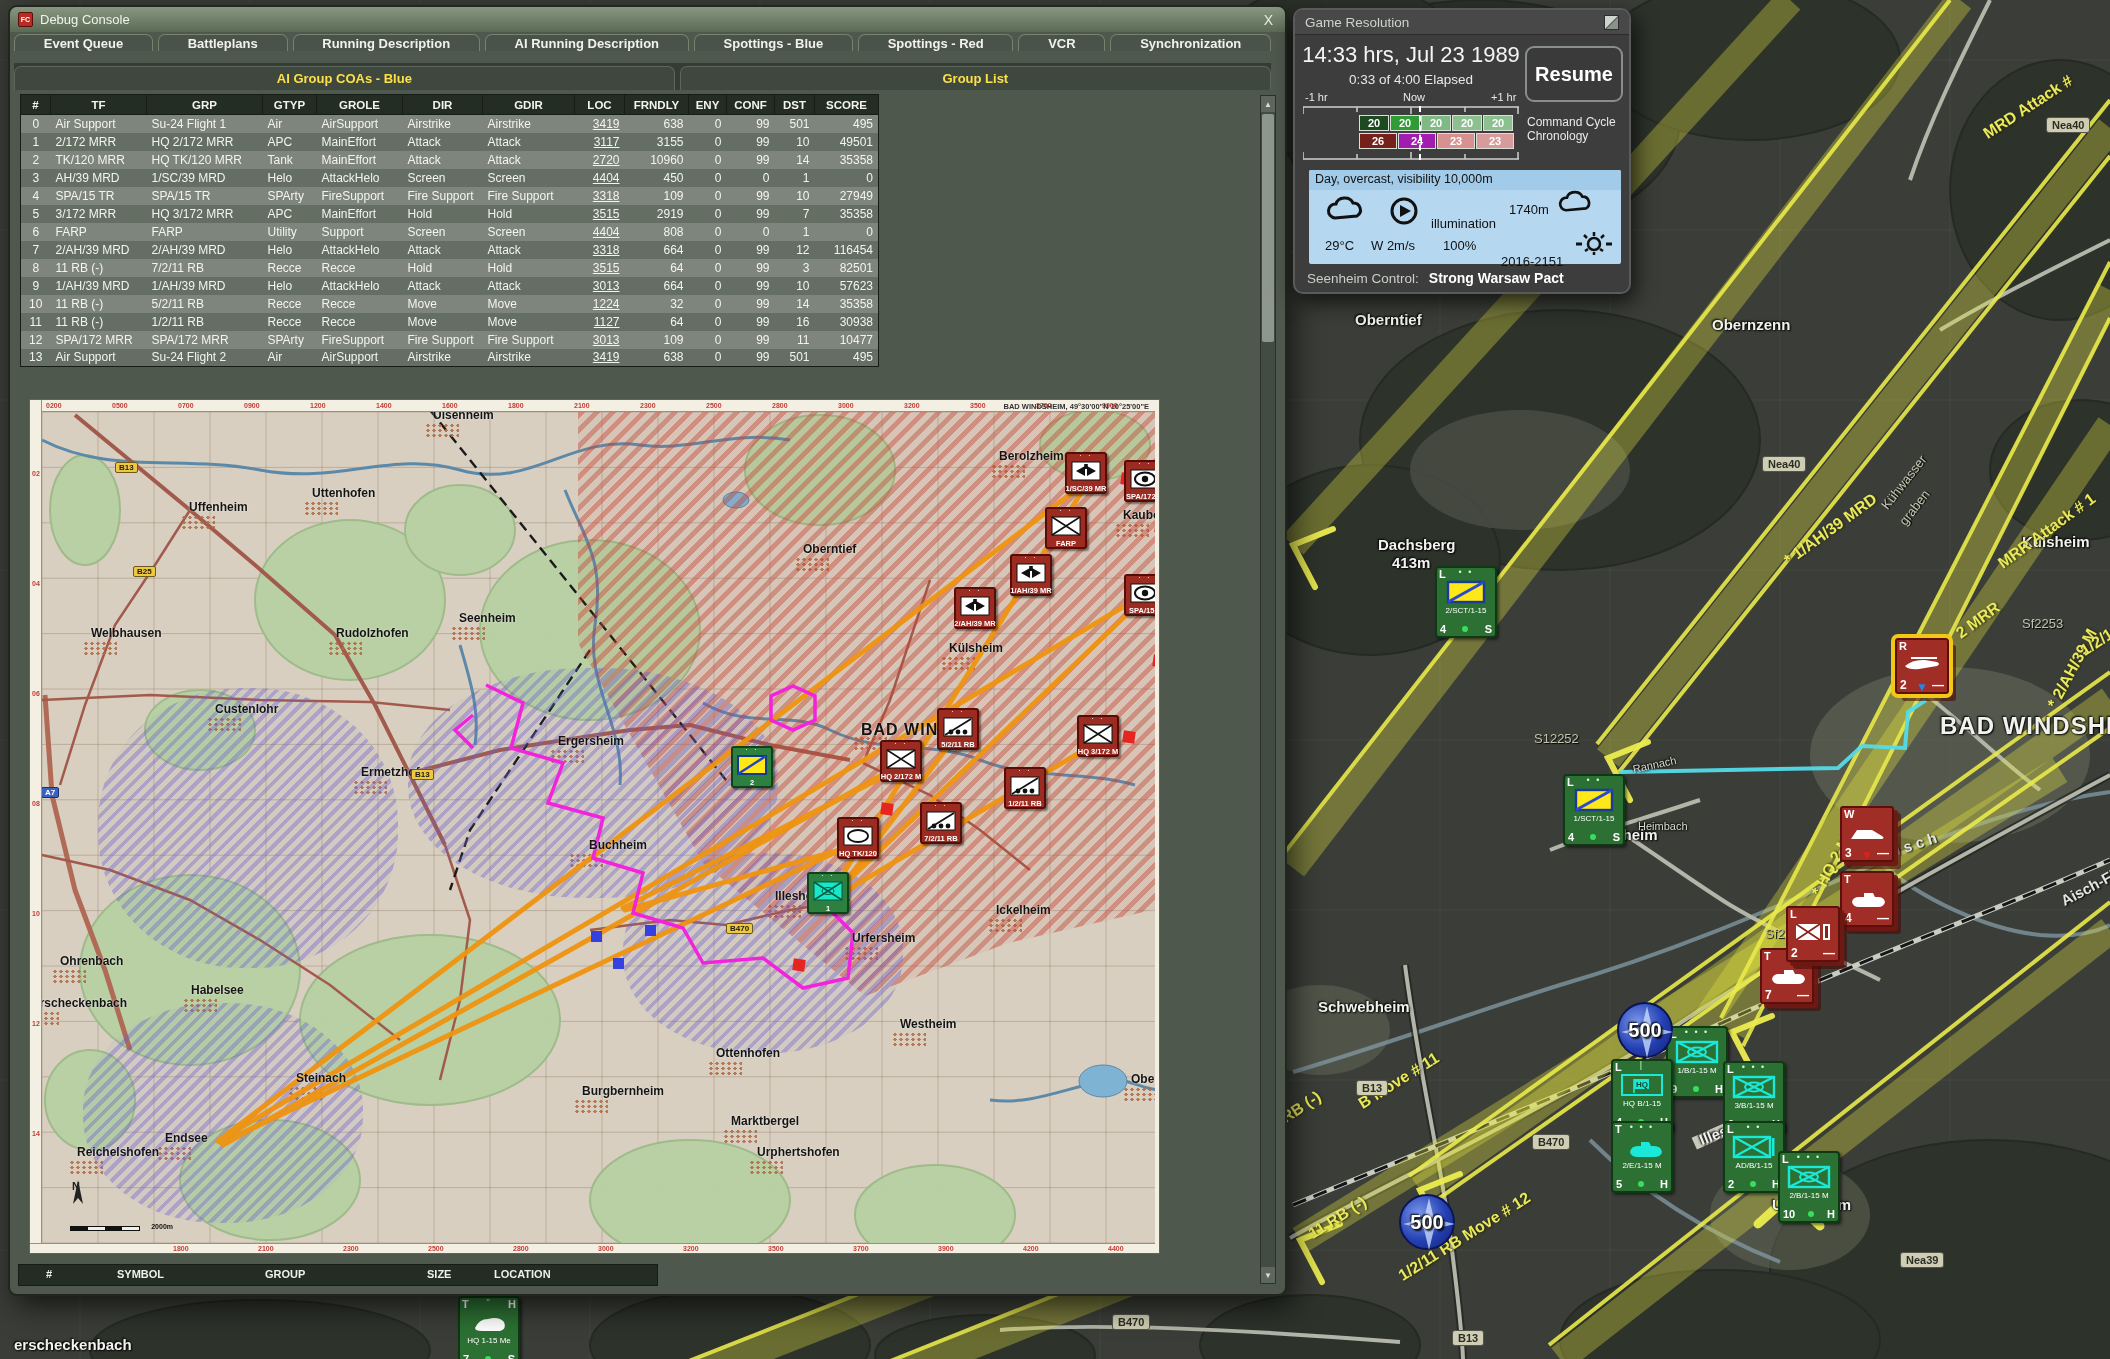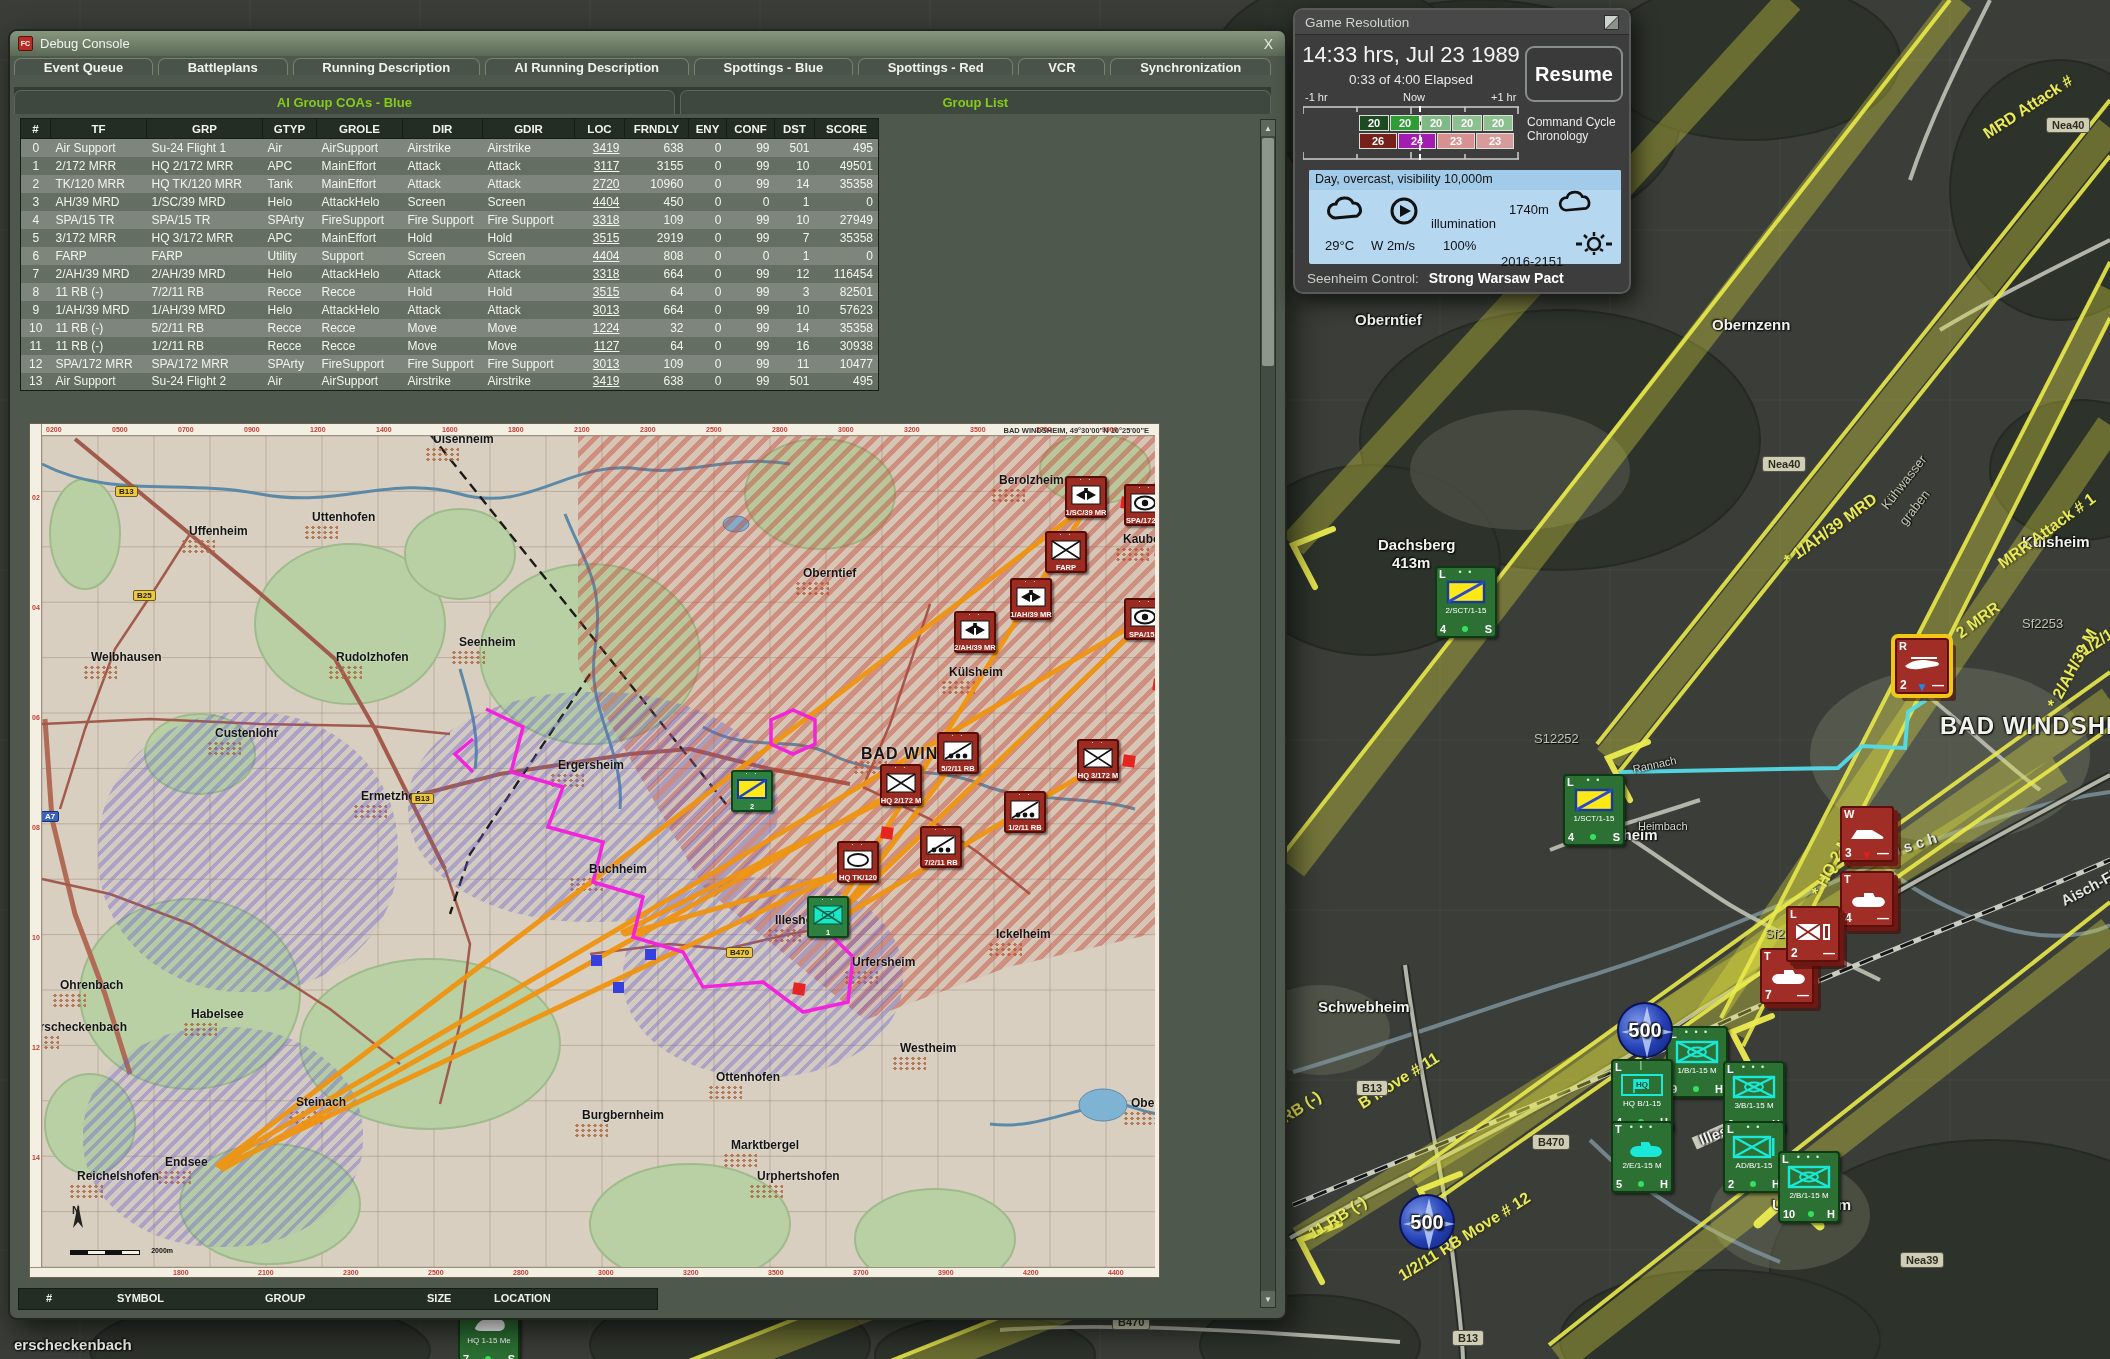--- a/index.html
+++ b/index.html
@@ -41,34 +41,34 @@
     font-size:12px;font-weight:bold;}
   .rcount .mk{position:absolute;left:0;right:0;bottom:-2px;text-align:center;font-size:12px;}
   .obj{position:absolute;width:56px;height:56px;border-radius:50%;z-index:5;
     background:radial-gradient(circle at 35% 35%,#7b97ea,#2440b4 55%,#12206e);
     border:2px solid #0a1456;display:flex;align-items:center;justify-content:center;}
   .obj svg{position:absolute;left:0;top:0;}
   .obj span{position:relative;color:#fff;font-weight:bold;font-size:20px;
     text-shadow:2px 2px 2px #000,-1px -1px 2px #000;}
   
   #win{position:absolute;left:8px;top:5px;width:1279px;height:1291px;background:#4f584d;
-    border:2px solid #23261f;border-radius:9px;box-shadow:6px 10px 30px rgba(0,0,0,.65);z-index:10;margin-top:24px;}
+    border:2px solid #23261f;border-radius:9px;box-shadow:6px 10px 30px rgba(0,0,0,.65);z-index:10;}
   #titlebar{position:absolute;left:0;top:0;right:0;height:25px;border-radius:7px 7px 0 0;
     background:linear-gradient(#87977f,#5a6a55);display:flex;align-items:center;padding:0 8px;}
   #app-icon{width:15px;height:15px;background:#b82c24;border:1px solid #5e0f0a;border-radius:2px;
     color:#fff;font-size:7px;font-weight:bold;display:flex;align-items:center;justify-content:center;margin-right:7px;}
   #win-title{color:#f2f4ee;font-size:13px;flex:1;}
   #win-close{color:#e9ece6;font-size:14px;cursor:pointer;padding:0 4px;}
   #tabs1{position:absolute;left:4px;top:27px;right:14px;height:17px;display:flex;gap:5px;}
   .tab{flex:1 1 auto;background:#49534a;border:1px solid #77816f;border-bottom:none;
     border-radius:7px 7px 0 0;color:#f2f2ec;font-size:13px;font-weight:bold;display:flex;
     align-items:center;justify-content:center;white-space:nowrap;padding:0 10px;cursor:pointer;}
   #tabs2{position:absolute;left:4px;top:56px;right:14px;height:27px;display:flex;gap:5px;background:#343c34;}
   .tab2{flex:1 1 auto;background:#3f483f;border:1px solid #5c665c;border-bottom:none;
-    border-radius:7px 7px 0 0;color:#84cc16;font-size:13px;font-weight:bold;display:flex;
+    border-radius:7px 7px 0 0;color:#fde047;font-size:13px;font-weight:bold;display:flex;
     align-items:center;justify-content:center;margin-top:3px;cursor:pointer;}
   .tab2.active{background:#5c685c;color:#fff;margin-top:0;border-color:#8a948a;}
   
   #coa-table{position:absolute;left:10px;top:87px;border-collapse:collapse;table-layout:fixed;
     border:1px solid #161d16;font-size:12px;color:#f4f4ef;}
   #coa-table th{background:#232d24;font-size:11.5px;font-weight:bold;height:20px;padding:0 4px;
     border:1px solid #161d16;}
   #coa-table td{height:18px;padding:0 5px;white-space:nowrap;overflow:hidden;}
   #coa-table tr.r0 td{background:#7d857c;}
   #coa-table tr.r1 td{background:#646e63;}

